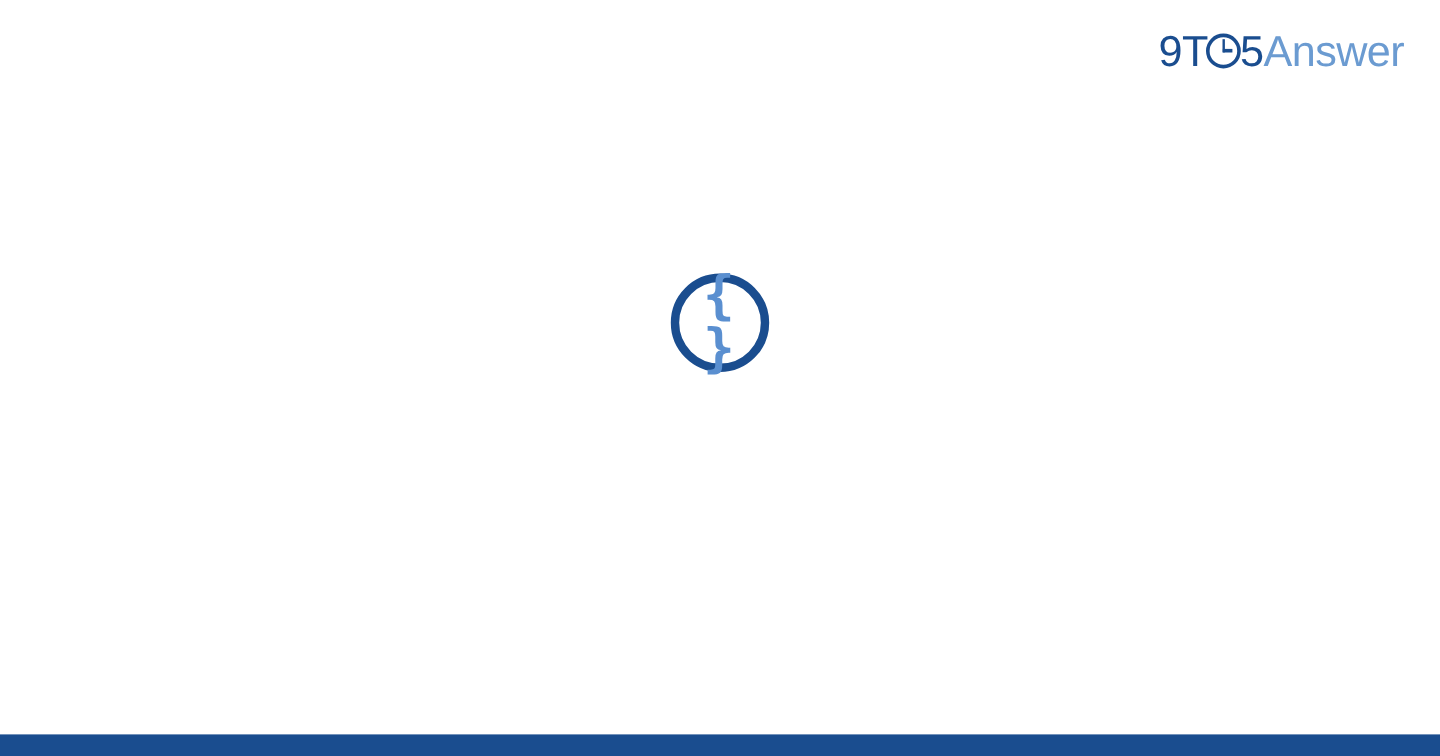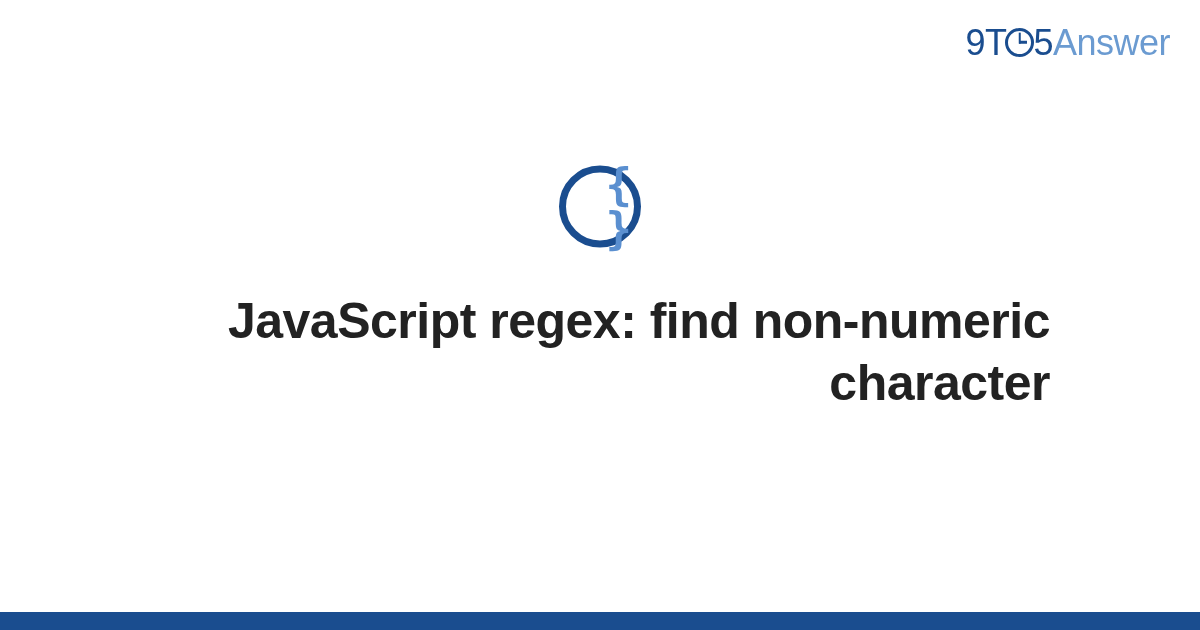--- a/index.html
+++ b/index.html
@@ -1,19 +1,18 @@
 <!DOCTYPE html>
 <html><head>
   <meta charset="utf-8">
   <style>
     * {
       margin: 0;
       padding: 0;
       box-sizing: border-box;
-      text-align: right;
     }
     body {
       width: 1200px;
       height: 630px;
       background: #ffffff;
       font-family: "Helvetica Neue", Helvetica, Arial, sans-serif;
       position: relative;
       overflow: hidden;
     }
     .logo {
@@ -116,16 +115,15 @@
 <body>
 
 <div class="logo">
   <span class="logo-9t">9T</span><span class="logo-o"></span><span class="logo-5">5</span><span class="logo-answer">Answer</span>
 </div>
 
 <div class="center-content">
   <div class="icon-circle">
     <span class="icon-braces">{ }</span>
   </div>
-  <h1 class="title">JavaScript regex: find non-numeric character</h1>
 </div>
 
 <div class="footer-bar"></div>
 
 </body></html>

